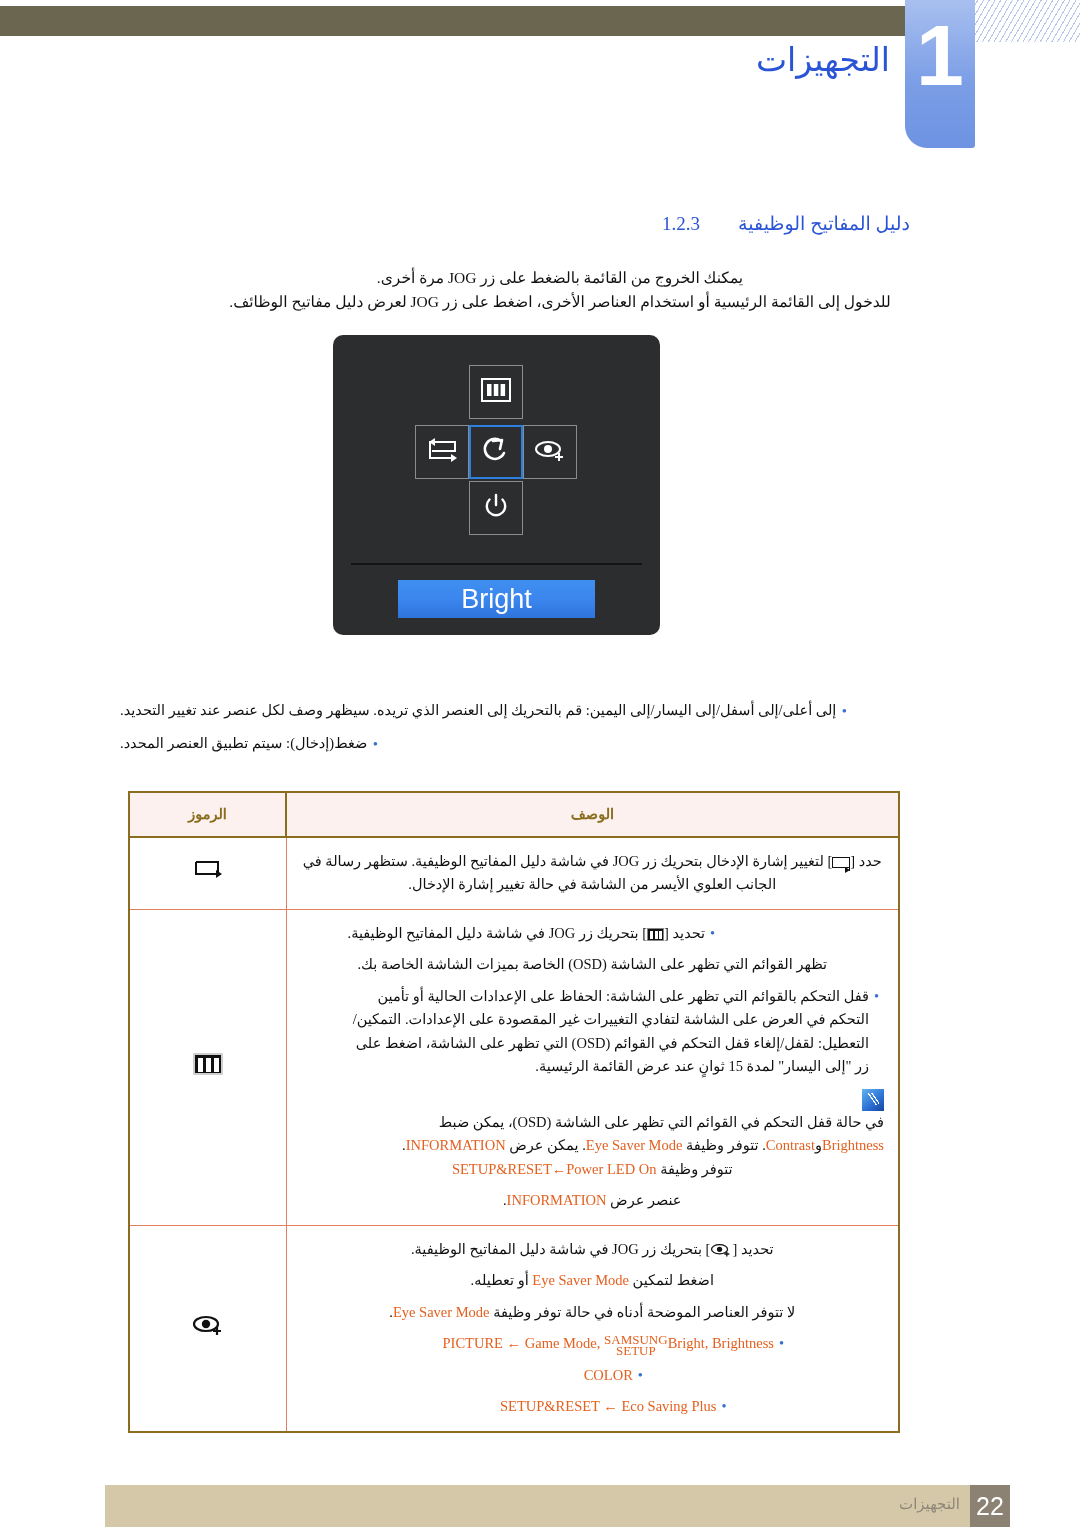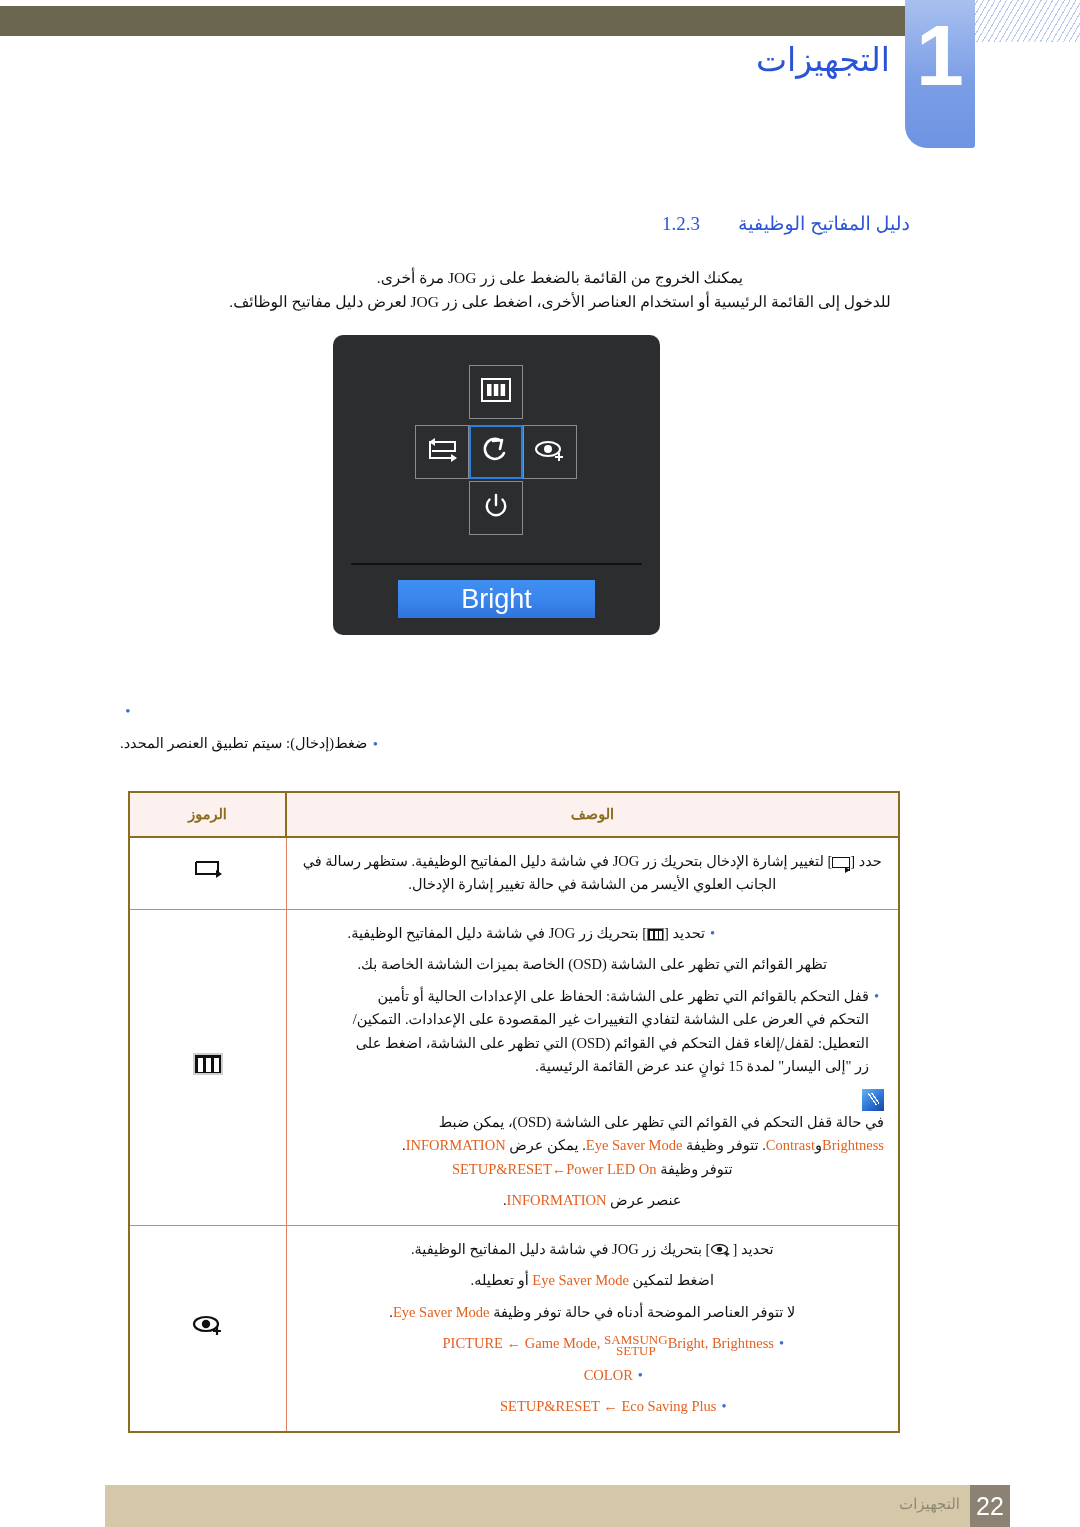--- a/index.html
+++ b/index.html
@@ -287,20 +287,21 @@
 
   <div id="osd-divider"></div>
   <div id="osd-return">
     <span id="osd-return-label">Bright</span>
   </div>
 </div>
 
 <div id="bullets">
   <div class="bullet-row">
     <span class="bullet-dot">•</span>
+    <span class="bullet-text">إلى أعلى/إلى أسفل/إلى اليسار/إلى اليمين: قم بالتحريك إلى العنصر الذي تريده. سيظهر وصف لكل عنصر عند تغيير التحديد.</span>
   </div>
   <div class="bullet-row">
     <span class="bullet-dot">•</span>
     <span class="bullet-text">ضغط(إدخال): سيتم تطبيق العنصر المحدد.</span>
   </div>
 </div>
 
 <table id="spec-table">
   <thead>
     <tr>

